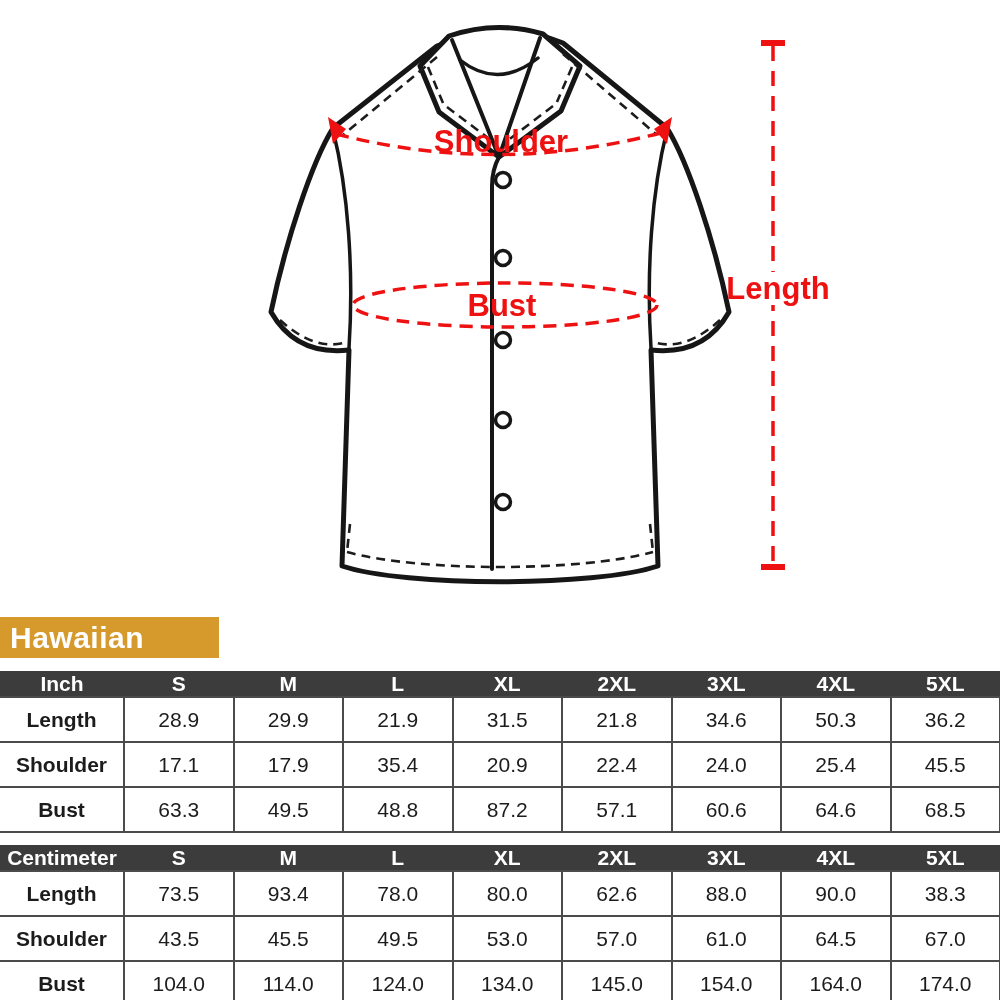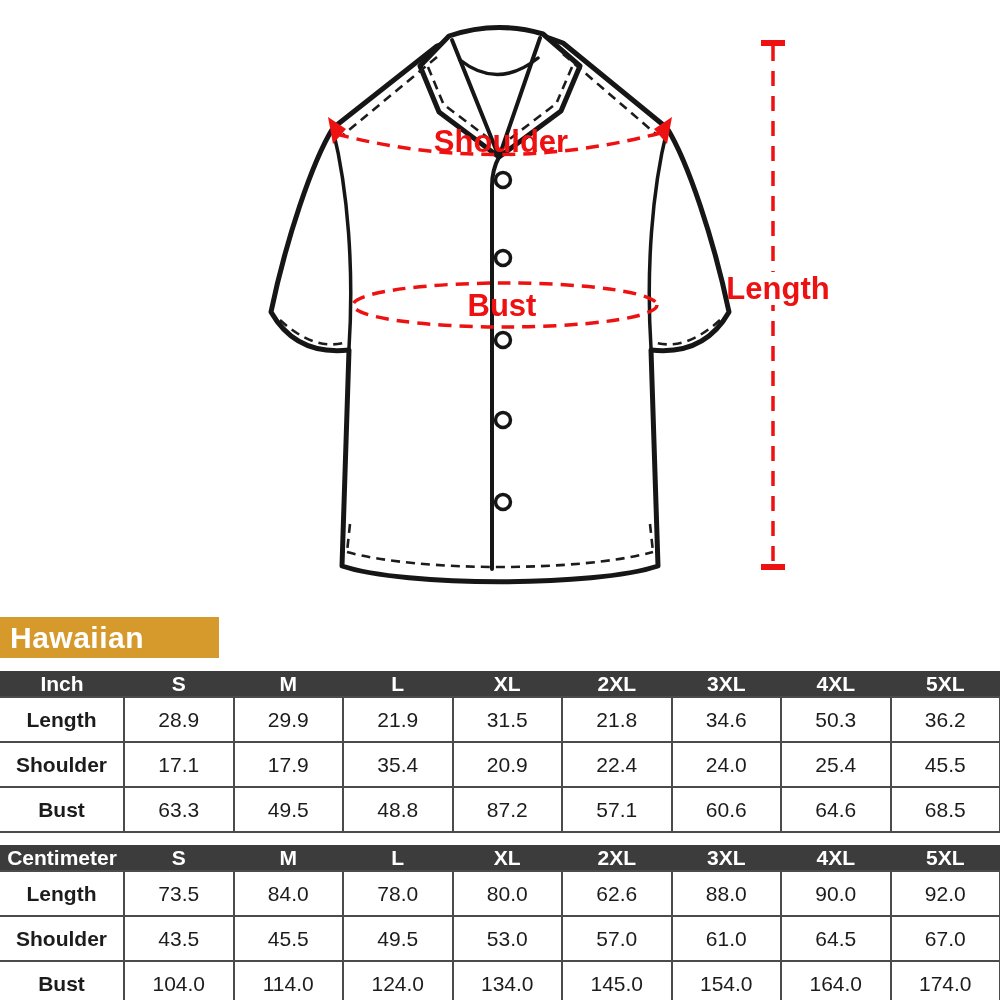--- a/index.html
+++ b/index.html
@@ -187,27 +187,27 @@
           <th>2XL</th>
           <th>3XL</th>
           <th>4XL</th>
           <th>5XL</th>
         </tr>
       </thead>
     <tbody>
         <tr>
           <th>Length</th>
           <td>73.5</td>
-          <td>84.0</td>
+          <td>93.4</td>
           <td>78.0</td>
           <td>80.0</td>
           <td>62.6</td>
           <td>88.0</td>
           <td>90.0</td>
-          <td>92.0</td>
+          <td>38.3</td>
         </tr>
         <tr>
           <th>Shoulder</th>
           <td>43.5</td>
           <td>45.5</td>
           <td>49.5</td>
           <td>53.0</td>
           <td>57.0</td>
           <td>61.0</td>
           <td>64.5</td>

